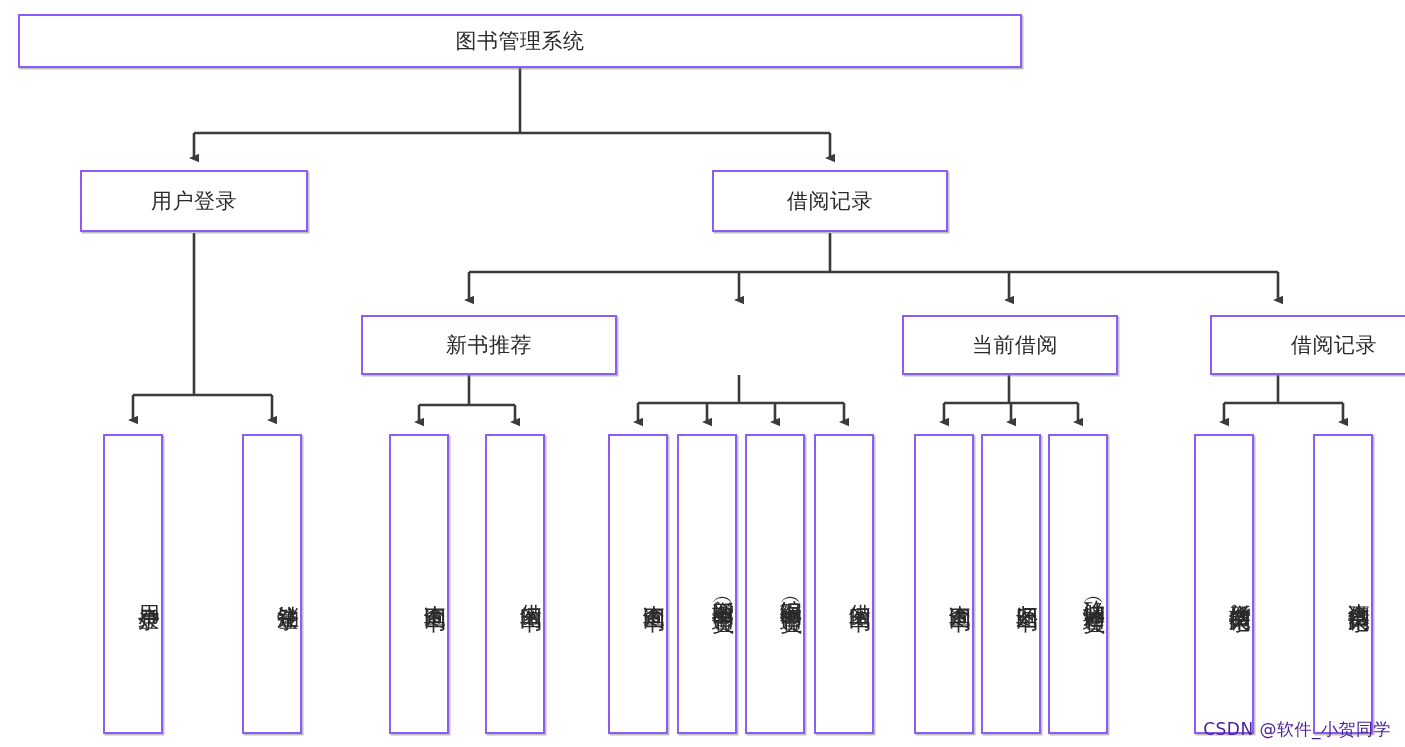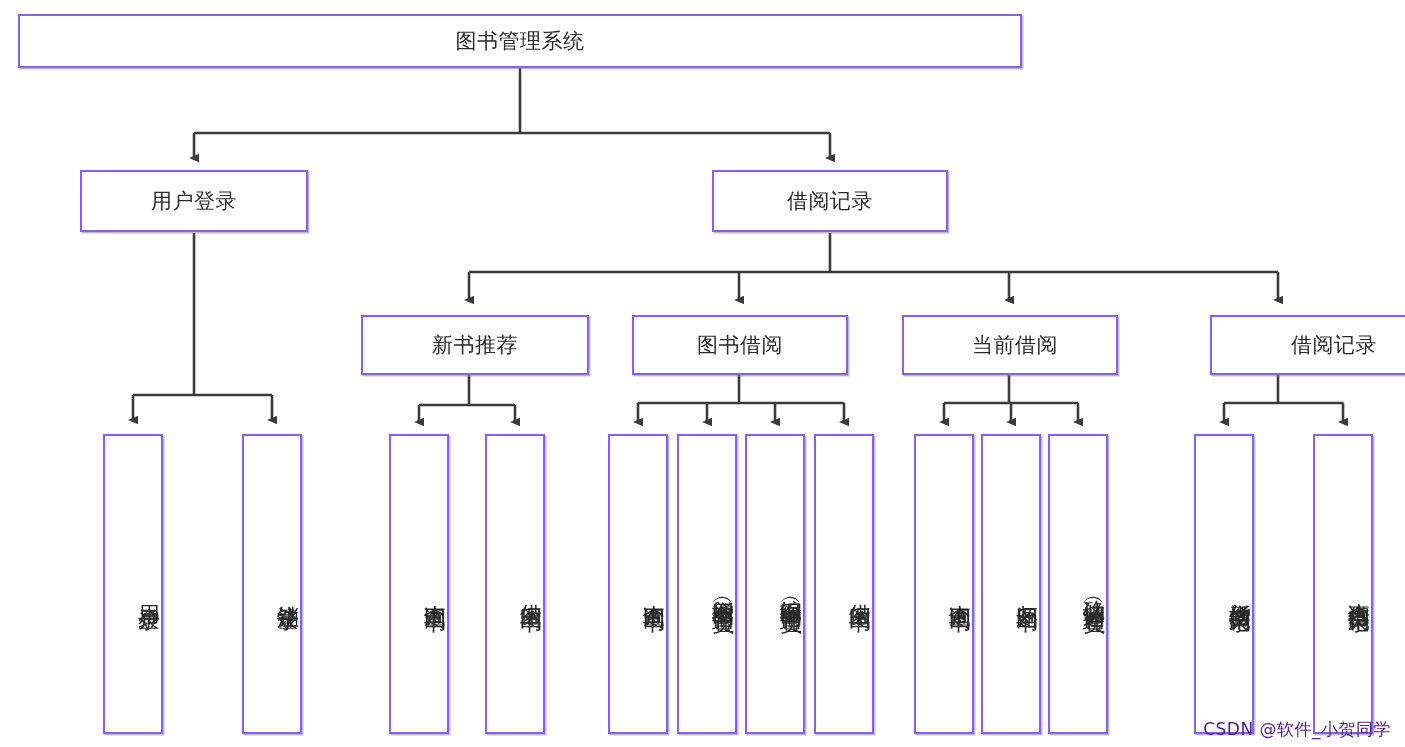--- a/index.html
+++ b/index.html
@@ -130,27 +130,24 @@
   </div>
 
   <div class="node horiz" style="left:80px; top:170px; width:228px; height:62px;">
     <span class="label">用户登录</span>
   </div>
 
   <div class="node horiz" style="left:712px; top:170px; width:236px; height:62px;">
     <span class="label">借阅记录</span>
   </div>
 
-  <div class="node horiz" style="left:361px; top:315px; width:228px; height:60px;">
+  <div class="node horiz" style="left:361px; top:315px; width:256px; height:60px;">
     <span class="label">新书推荐</span>
   </div>
 
-  <div class="node horiz" style="left:632px; top:315px; width:216px; height:60px;">
-    <span class="label">图书借阅</span>
-  </div>
 
   <div class="node horiz" style="left:902px; top:315px; width:216px; height:60px;padding-left:10px;">
     <span class="label">当前借阅</span>
   </div>
 
   <div class="node horiz" style="left:1210px; top:315px; width:248px; height:60px;">
     <span class="label">借阅记录</span>
   </div>
 
   <div class="node vert" style="left:103px; top:434px; width:60px; height:300px;">

